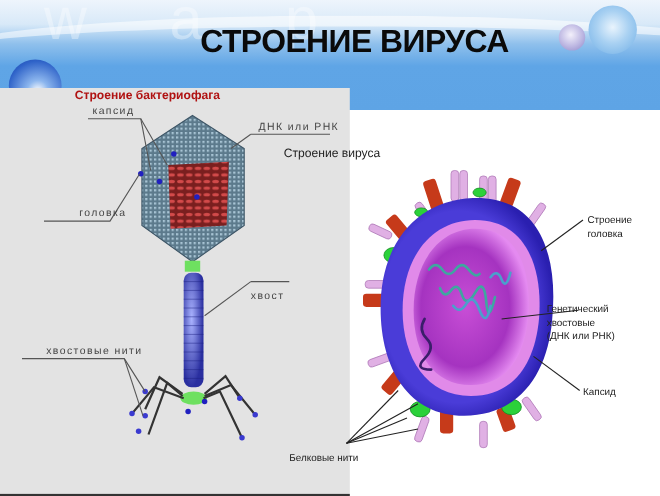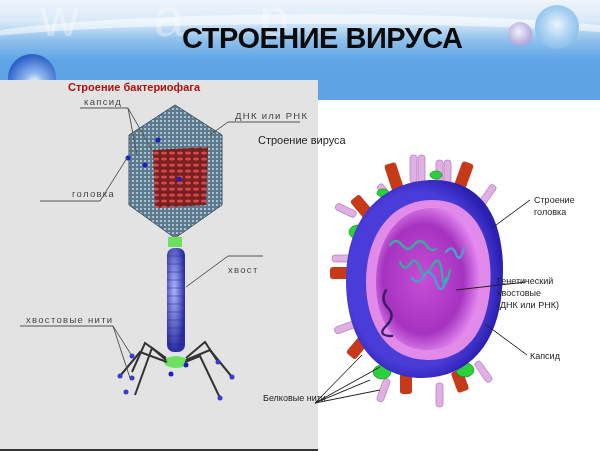--- a/index.html
+++ b/index.html
@@ -178,26 +178,26 @@
     <line x1="315" y1="403" x2="370" y2="380"></line>
     <line x1="315" y1="403" x2="380" y2="390"></line>
     <line x1="315" y1="403" x2="362" y2="355"></line>
   </g>
 </svg>
 
 <div class="lbl" style="left:84px;top:96px;">капсид</div>
 <div class="lbl" style="left:235px;top:110px;">ДНК или РНК</div>
 <div class="lbl" style="left:48px;top:188px;margin-left:24px;">головка</div>
 <div class="lbl" style="left:228px;top:248px;margin-top:16px;">хвост</div>
-<div class="lbl" style="left:26px;top:314px;">хвостовые нити</div>
+<div class="lbl" style="left:42px;top:314px;">хвостовые нити</div>
 
 <div class="vt">Строение вируса</div>
 <div class="lbl3" style="left:534px;top:194px;">
   <div>Строение</div>
   <div>головка</div>
 </div>
 <div class="lbl3" style="left:497px;top:275px;">
   <div>Генетический</div>
   <div>хвостовые</div>
   <div>(ДНК или РНК)</div>
 </div>
 <div class="lbl3" style="left:530px;top:350px;">Капсид</div>
-<div class="lbl3" style="left:263px;top:392px;">Белковые нити</div>
+<div class="lbl3" style="left:263px;top:410px;">Белковые нити</div>
 
 </body></html>

